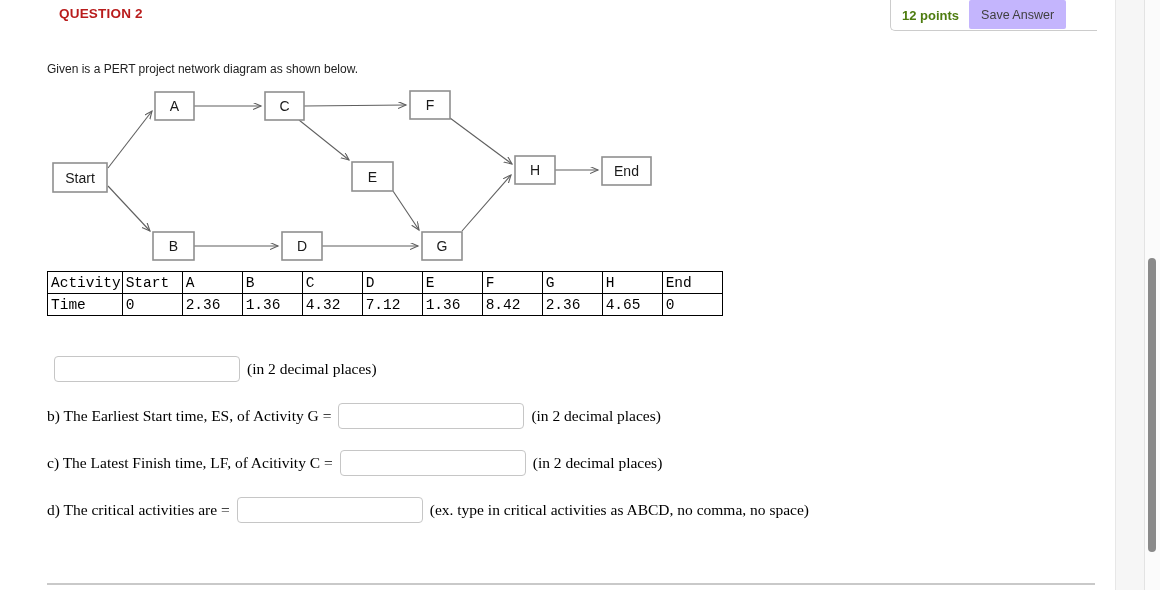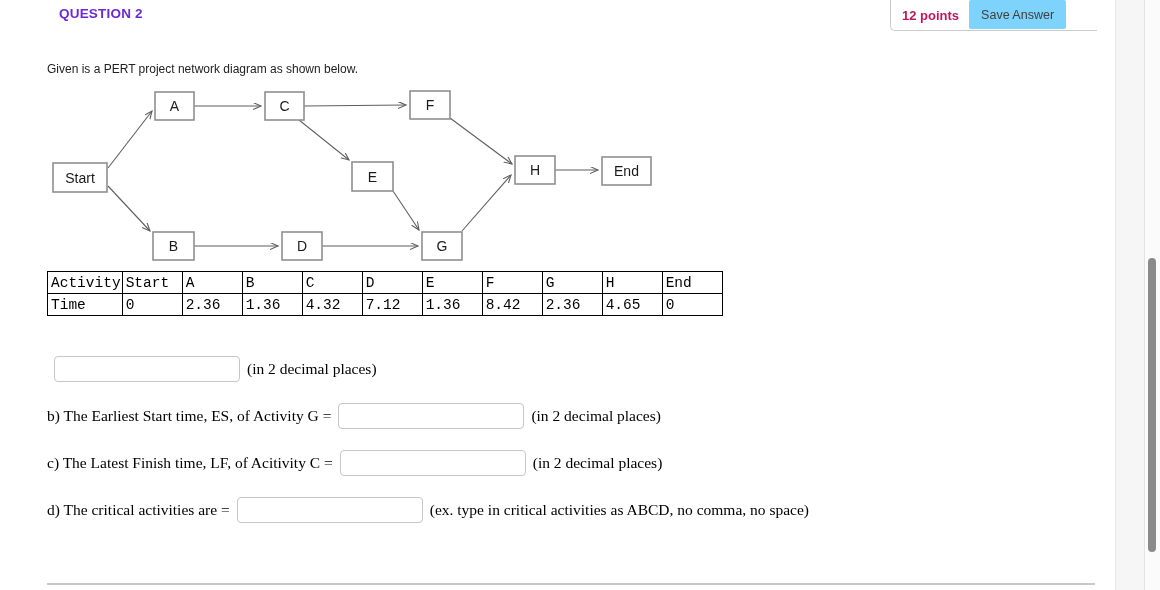--- a/index.html
+++ b/index.html
@@ -1,25 +1,25 @@
 <!DOCTYPE html>
 <html><head>
 <meta charset="utf-8">
 <style>
   html,body{margin:0;padding:0;background:#fff;}
   .screen{position:relative;width:1160px;height:590px;background:#fff;overflow:hidden;
           font-family:"Liberation Sans",sans-serif;color:#1f1f1f;}
 
   
-  .q-title{position:absolute;left:59px;top:6px;font-size:13.5px;font-weight:bold;color:#6d28d9;letter-spacing:.2px;}
+  .q-title{position:absolute;left:59px;top:6px;font-size:13.5px;font-weight:bold;color:#b91c1c;letter-spacing:.2px;}
   .points-box{position:absolute;left:890px;top:0;width:207px;height:31px;
               border-left:1px solid #ccc;border-bottom:1px solid #ccc;border-bottom-left-radius:5px;
               display:flex;align-items:center;padding-left:11px;box-sizing:border-box;background:#fff;}
-  .points-label{font-size:13px;font-weight:bold;color:#be185d;white-space:nowrap;}
-  .save-btn{margin-left:10px;width:97px;height:29px;background:#7dd3fc;border:none;border-radius:2px;
+  .points-label{font-size:13px;font-weight:bold;color:#4d7c0f;white-space:nowrap;}
+  .save-btn{margin-left:10px;width:97px;height:29px;background:#c4b5fd;border:none;border-radius:2px;
             font-family:"Liberation Sans",sans-serif;font-size:12.5px;color:#404040;cursor:pointer;margin-top:-1px;}
 
   
   .intro{position:absolute;left:47px;top:62px;font-size:12px;color:#222;}
 
   
   .diagram{position:absolute;left:47px;top:85px;}
   .diagram text{font-family:"Liberation Sans",sans-serif;font-size:14px;fill:#1a1a1a;}
 
   

